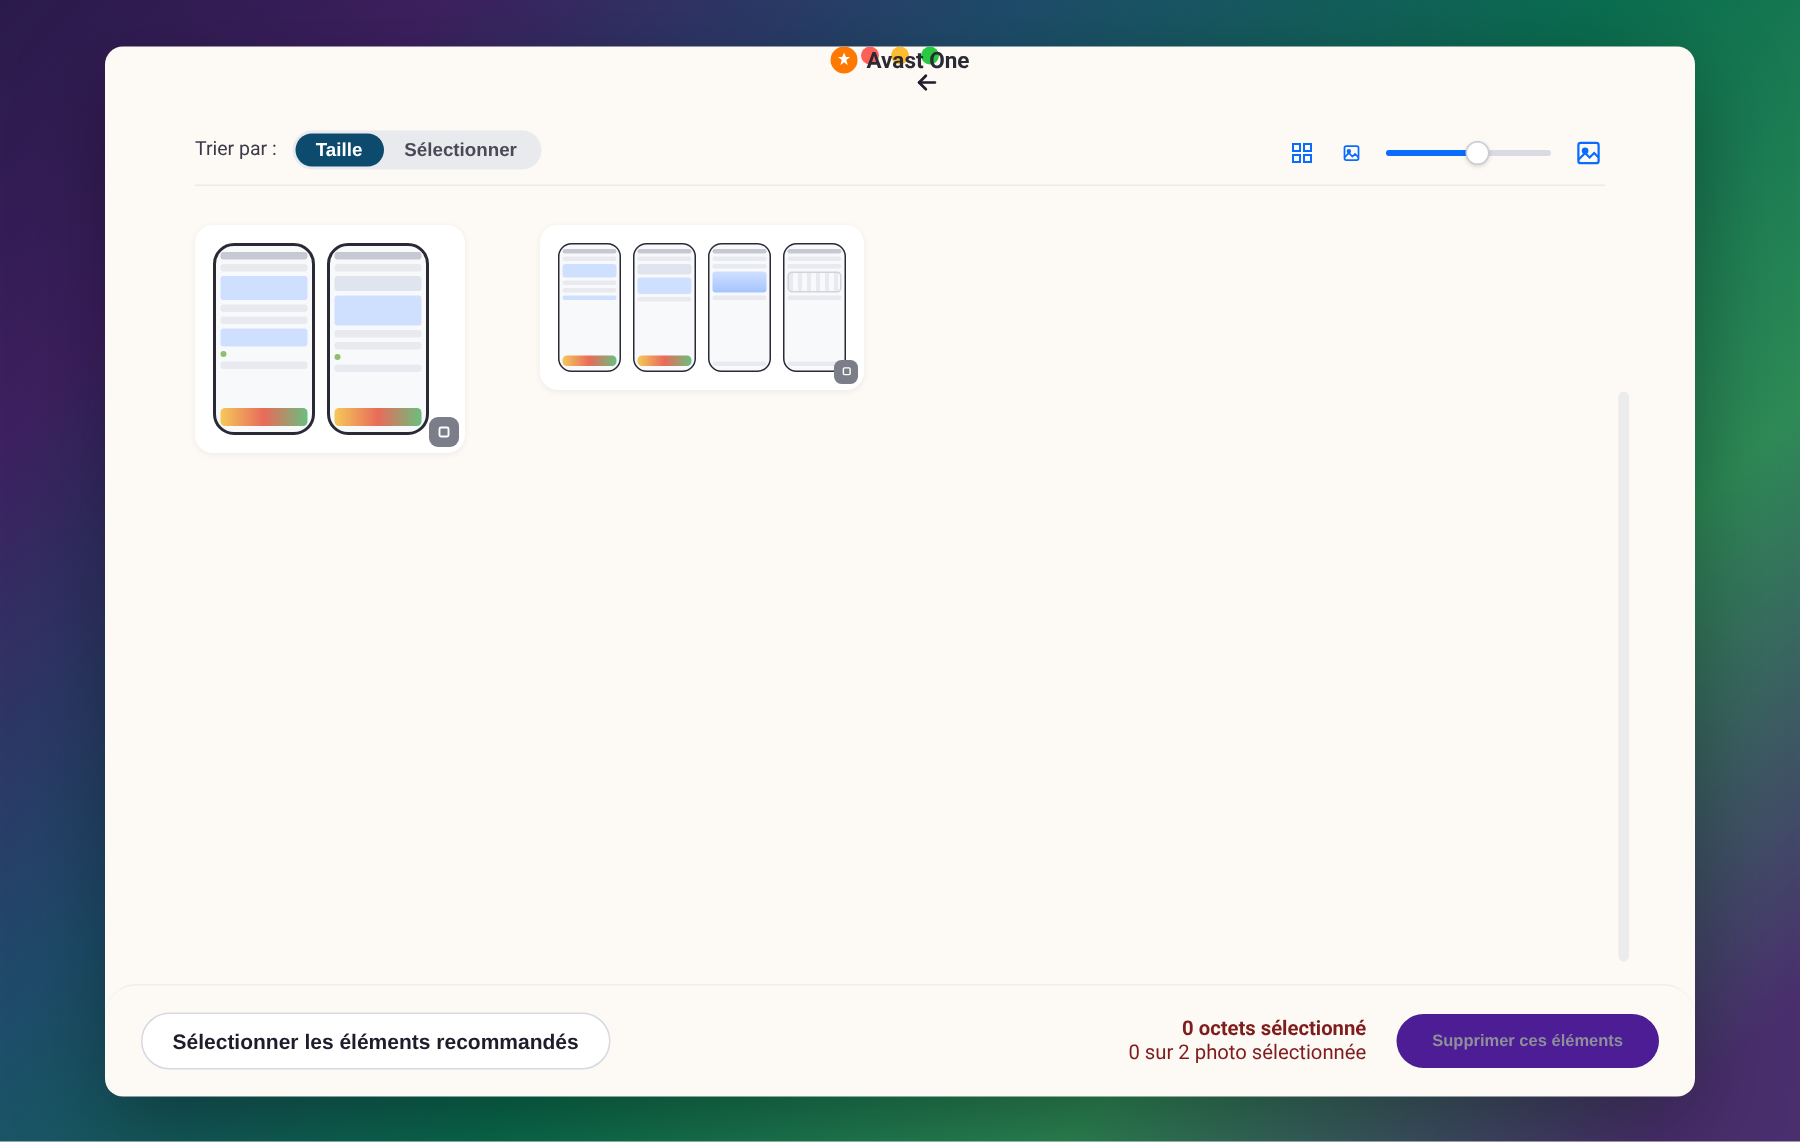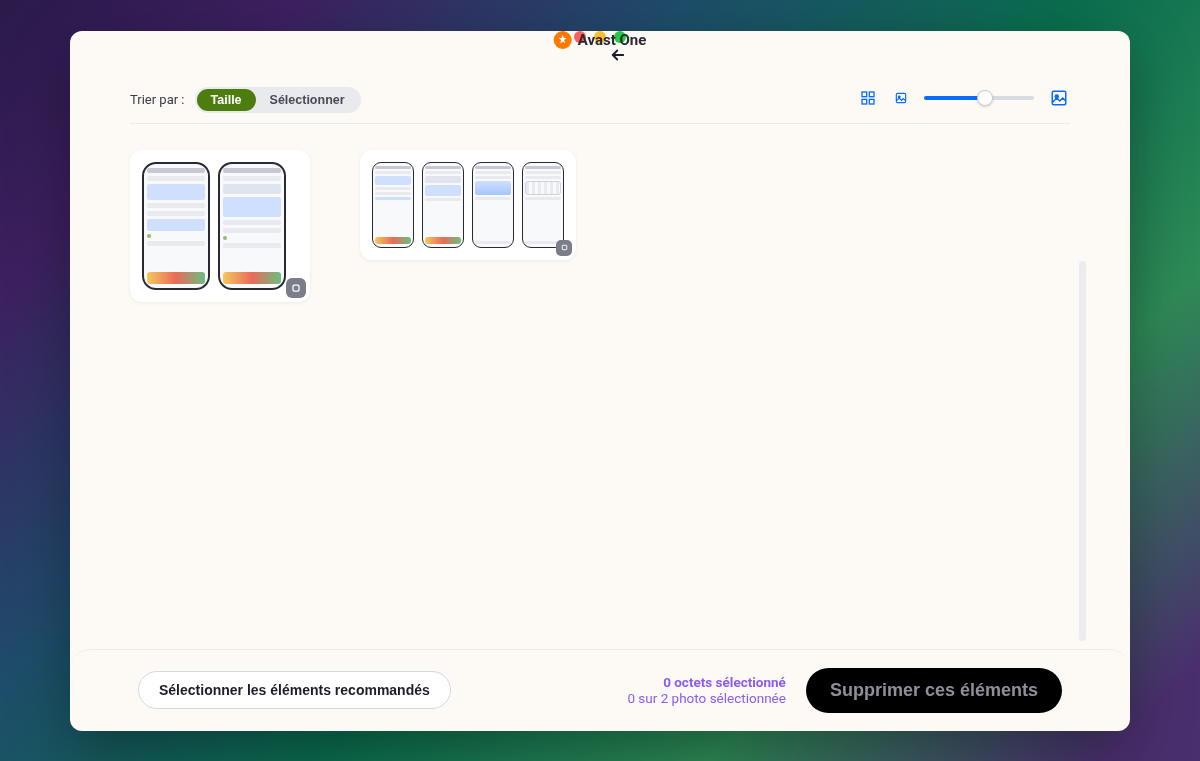--- a/index.html
+++ b/index.html
@@ -85,21 +85,21 @@
       border-radius: 6px;
       z-index: -1;
     }
     .subheading {
       margin-top: 10px;
       font-size: 13px;
       color: #62626e;
     }
     .toolbar {
       display: flex;
-      align-items: flex-start;
+      align-items: flex-end;
       justify-content: space-between;
       padding: 12px 60px 10px;
     }
     .sort-wrap {
       display: flex;
       align-items: center;
       gap: 10px;
       font-size: 13px;
       color: #3a3a48;
     }
@@ -113,21 +113,21 @@
       border: none;
       background: transparent;
       padding: 4px 14px;
       border-radius: 999px;
       font-size: 12.5px;
       font-weight: 600;
       color: #4a4a57;
       cursor: pointer;
     }
     .seg-btn.active {
-      background: #4d7c0f;
+      background: #0c4a6e;
       color: #fff;
     }
     .view-controls {
       display: flex;
       align-items: center;
       gap: 14px;
     }
     .icon-btn {
       background: transparent;
       border: none;
@@ -221,21 +221,21 @@
     .scrollbar {
       position: absolute;
       right: 44px;
       top: 230px;
       bottom: 90px;
       width: 7px;
       background: #ececec;
       border-radius: 4px;
     }
     .footer {
-      padding: 18px 68px;
+      padding: 18px 24px;
       display: flex;
       align-items: center;
       justify-content: space-between;
       border-top: 1px solid #f0ede7;
       border-radius: 21px;
     }
     .outline-btn {
       background: #fff;
       border: 1px solid #d7d9e1;
       color: #1d1d2b;
@@ -246,29 +246,29 @@
       cursor: pointer;
     }
     .footer-right {
       display: flex;
       align-items: center;
       gap: 20px;
     }
     .status {
       text-align: right;
       font-size: 13.5px;
-      color: #8b5cf6;
+      color: #7f1d1d;
     }
     .status .l1 { font-weight: 700; }
     .delete-btn {
-      background: #000000;
+      background: #4c1d95;
       color: #8e8f9b;
       border: none;
       font-weight: 700;
-      font-size: 18px;
+      font-size: 11px;
       padding: 12px 24px;
       border-radius: 999px;
       cursor: not-allowed;
     }
   </style>
 </head>
 <body>
 
 <div class="window">
 

